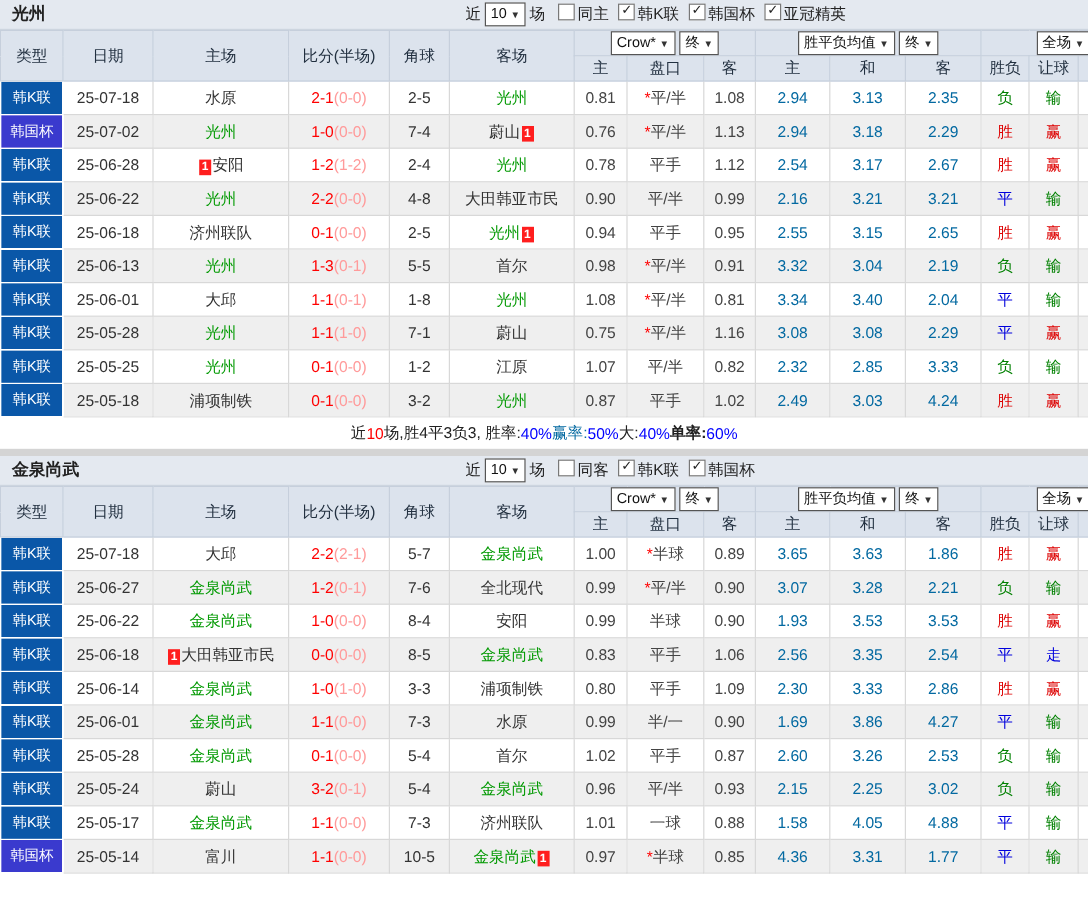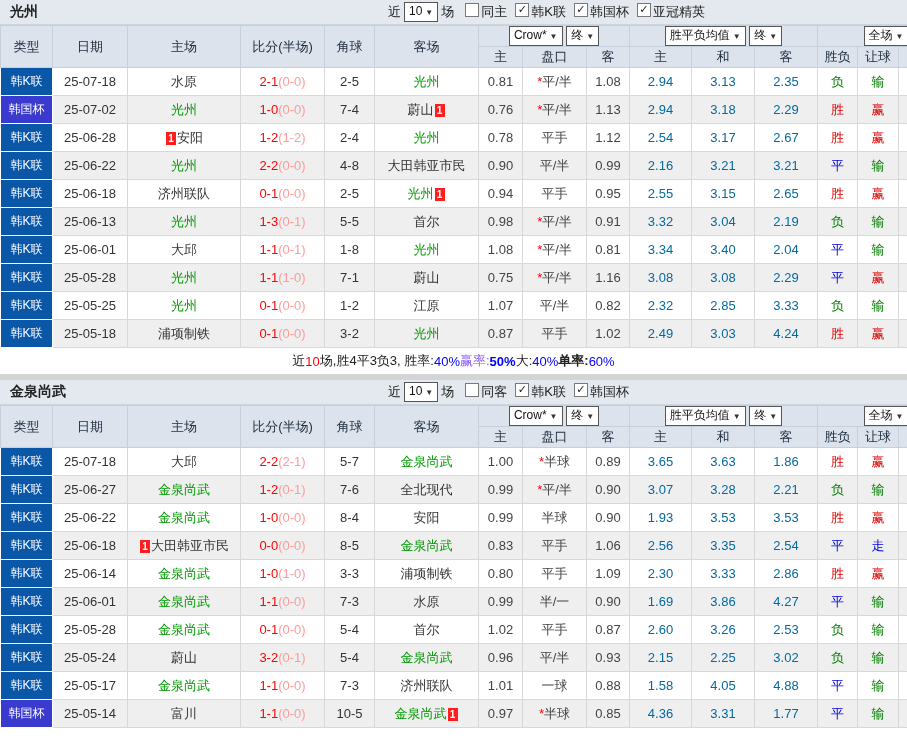--- a/index.html
+++ b/index.html
@@ -285,22 +285,22 @@
             <td class="c-res" style="color: rgb(221, 0, 0);">赢</td>
             <td class="c-res" style="color: rgb(0, 128, 0);">小</td>
           </tr>
         </tbody>
       </table>
       <div class="summary">
         <span style="color: rgb(34, 34, 34);">近</span>
         <span style="color: rgb(255, 0, 0);">10</span>
         <span style="color: rgb(34, 34, 34);">场,胜4平3负3, 胜率:</span>
         <span style="color: rgb(0, 0, 255);">40%</span>
-        <span style="color: #8b5cf6;"> 赢率:</span>
-        <span style="color: rgb(0, 0, 255); font-weight: bold;">50%</span>
+        <span style="color: #0369a1;"> 赢率:</span>
+        <span style="color: rgb(0, 0, 255);">50%</span>
         <span style="color: rgb(34, 34, 34);"> 大:</span>
         <span style="color: rgb(0, 0, 255);">40%</span>
         <span style="color: rgb(34, 34, 34); font-weight: bold;"> 单率:</span>
         <span style="color: rgb(0, 0, 255);">60%</span>
       </div>
       <div class="separator"></div>
       <div class="section-bar">
         <span class="team-name">金泉尚武</span>
         <div class="filters">
           <span class="f-label">近</span>

